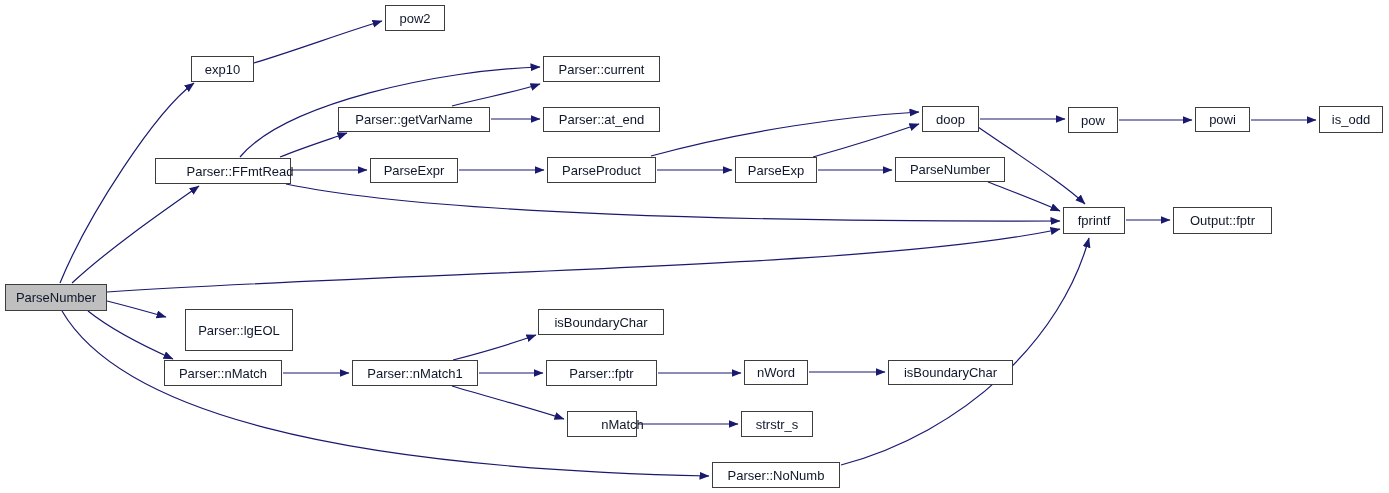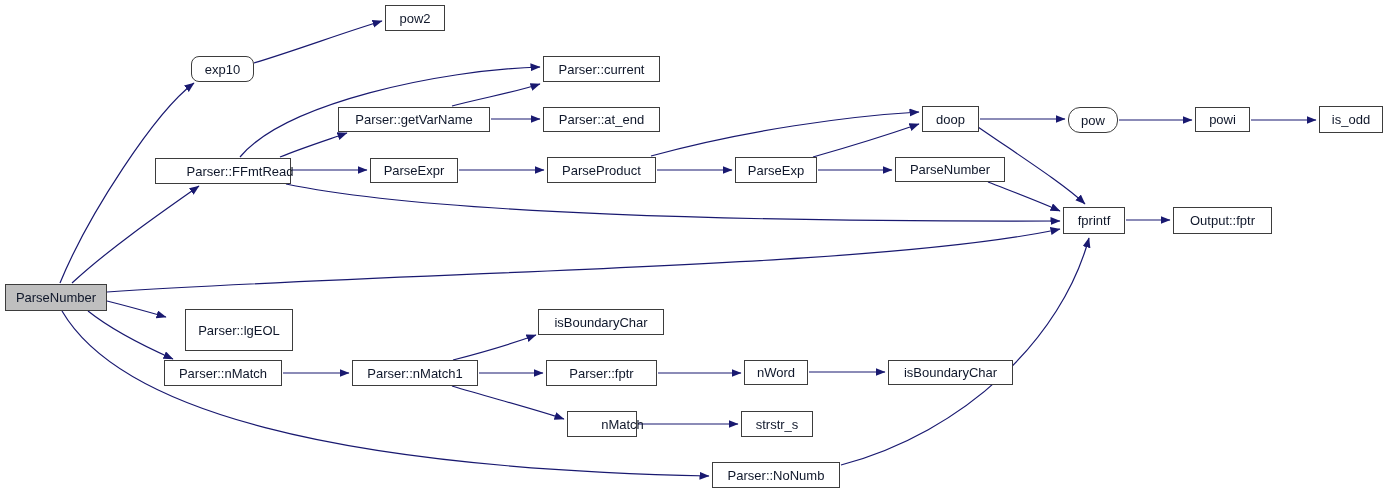--- a/index.html
+++ b/index.html
@@ -85,32 +85,32 @@
         <path d="M479,373 L543,373" class="edge" stroke="#191970" marker-end="url(#arrowhead)"></path>
         <path d="M452,386 C492,398 534,409 564,419" class="edge" stroke="#191970" marker-end="url(#arrowhead)"></path>
         <path d="M658,373 L741,373" class="edge" stroke="#191970" marker-end="url(#arrowhead)"></path>
         <path d="M809,372 L885,372" class="edge" stroke="#191970" marker-end="url(#arrowhead)"></path>
         <path d="M638,424 L738,424" class="edge" stroke="#191970" marker-end="url(#arrowhead)"></path>
         <path d="M841,465 C965,432 1062,338 1089,238" class="edge" stroke="#191970" marker-end="url(#arrowhead)"></path>
       </g>
   </svg>
   <div id="nodes-layer">
       <div class="node highlight" style="left: 5px; top: 284px; width: 102px; height: 27px; background: rgb(191, 191, 191); border-color: rgb(61, 61, 61);">ParseNumber</div>
-      <div class="node" style="left: 191px; top: 56px; width: 63px; height: 26px; background: rgb(255, 255, 255); border-color: rgb(61, 61, 61); border-radius: 8px;">exp10</div>
+      <div class="node" style="left: 191px; top: 56px; width: 63px; height: 26px; background: rgb(255, 255, 255); border-color: rgb(61, 61, 61);">exp10</div>
       <div class="node" style="left: 385px; top: 5px; width: 60px; height: 26px; background: rgb(255, 255, 255); border-color: rgb(61, 61, 61);">pow2</div>
       <div class="node" style="left: 155px; top: 158px; width: 136px; height: 26px; background: rgb(255, 255, 255); border-color: rgb(61, 61, 61); padding-left: 34px;">Parser::FFmtRead</div>
       <div class="node" style="left: 543px; top: 56px; width: 117px; height: 26px; background: rgb(255, 255, 255); border-color: rgb(61, 61, 61);">Parser::current</div>
       <div class="node" style="left: 338px; top: 107px; width: 152px; height: 25px; background: rgb(255, 255, 255); border-color: rgb(61, 61, 61);">Parser::getVarName</div>
       <div class="node" style="left: 543px; top: 107px; width: 117px; height: 25px; background: rgb(255, 255, 255); border-color: rgb(61, 61, 61);">Parser::at_end</div>
       <div class="node" style="left: 370px; top: 158px; width: 88px; height: 25px; background: rgb(255, 255, 255); border-color: rgb(61, 61, 61);">ParseExpr</div>
       <div class="node" style="left: 547px; top: 157px; width: 109px; height: 26px; background: rgb(255, 255, 255); border-color: rgb(61, 61, 61);">ParseProduct</div>
       <div class="node" style="left: 735px; top: 157px; width: 82px; height: 26px; background: rgb(255, 255, 255); border-color: rgb(61, 61, 61);">ParseExp</div>
       <div class="node" style="left: 895px; top: 157px; width: 110px; height: 25px; background: rgb(255, 255, 255); border-color: rgb(61, 61, 61);">ParseNumber</div>
       <div class="node" style="left: 922px; top: 106px; width: 57px; height: 26px; background: rgb(255, 255, 255); border-color: rgb(61, 61, 61);">doop</div>
-      <div class="node" style="left: 1068px; top: 107px; width: 50px; height: 26px; background: rgb(255, 255, 255); border-color: rgb(61, 61, 61); border-radius: 12px;">pow</div>
+      <div class="node" style="left: 1068px; top: 107px; width: 50px; height: 26px; background: rgb(255, 255, 255); border-color: rgb(61, 61, 61);">pow</div>
       <div class="node" style="left: 1195px; top: 107px; width: 55px; height: 25px; background: rgb(255, 255, 255); border-color: rgb(61, 61, 61);">powi</div>
       <div class="node" style="left: 1319px; top: 106px; width: 64px; height: 27px; background: rgb(255, 255, 255); border-color: rgb(61, 61, 61);">is_odd</div>
       <div class="node" style="left: 1063px; top: 207px; width: 62px; height: 27px; background: rgb(255, 255, 255); border-color: rgb(61, 61, 61);">fprintf</div>
       <div class="node" style="left: 1173px; top: 207px; width: 99px; height: 27px; background: rgb(255, 255, 255); border-color: rgb(61, 61, 61);">Output::fptr</div>
       <div class="node" style="left: 169px; top: 309px; width: 108px; height: 42px; background: rgb(255, 255, 255); border-color: rgb(61, 61, 61); margin-left: 16px;">Parser::lgEOL</div>
       <div class="node" style="left: 164px; top: 360px; width: 118px; height: 26px; background: rgb(255, 255, 255); border-color: rgb(61, 61, 61);">Parser::nMatch</div>
       <div class="node" style="left: 352px; top: 360px; width: 126px; height: 26px; background: rgb(255, 255, 255); border-color: rgb(61, 61, 61);">Parser::nMatch1</div>
       <div class="node" style="left: 538px; top: 309px; width: 126px; height: 26px; background: rgb(255, 255, 255); border-color: rgb(61, 61, 61);">isBoundaryChar</div>
       <div class="node" style="left: 546px; top: 360px; width: 111px; height: 26px; background: rgb(255, 255, 255); border-color: rgb(61, 61, 61);">Parser::fptr</div>
       <div class="node" style="left: 744px; top: 360px; width: 64px; height: 25px; background: rgb(255, 255, 255); border-color: rgb(61, 61, 61);">nWord</div>

